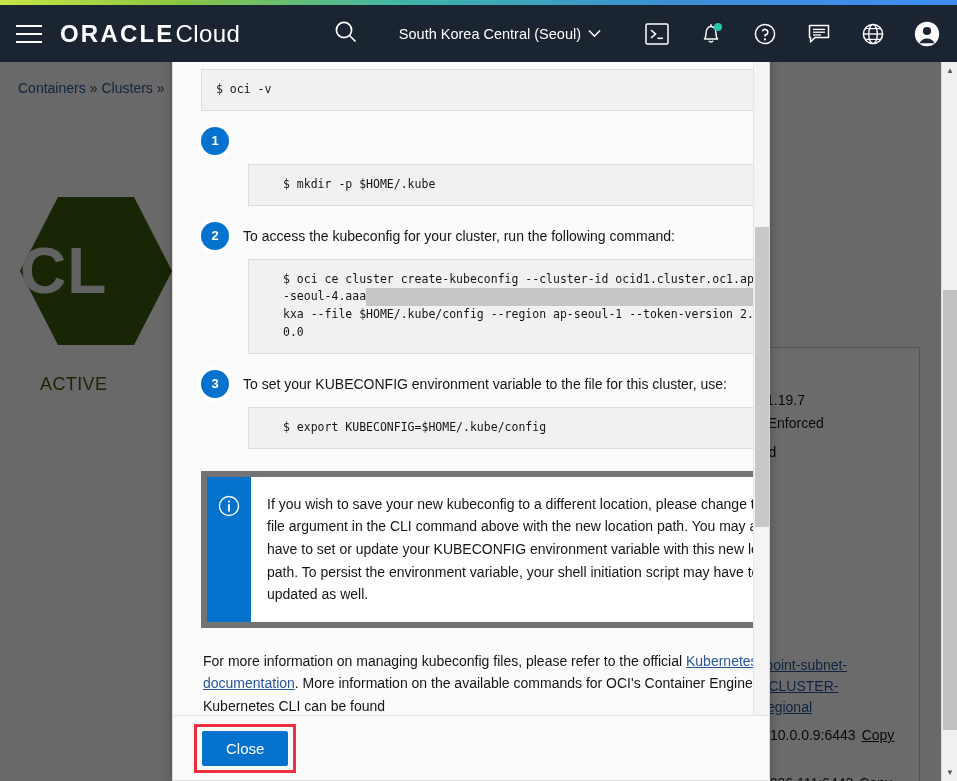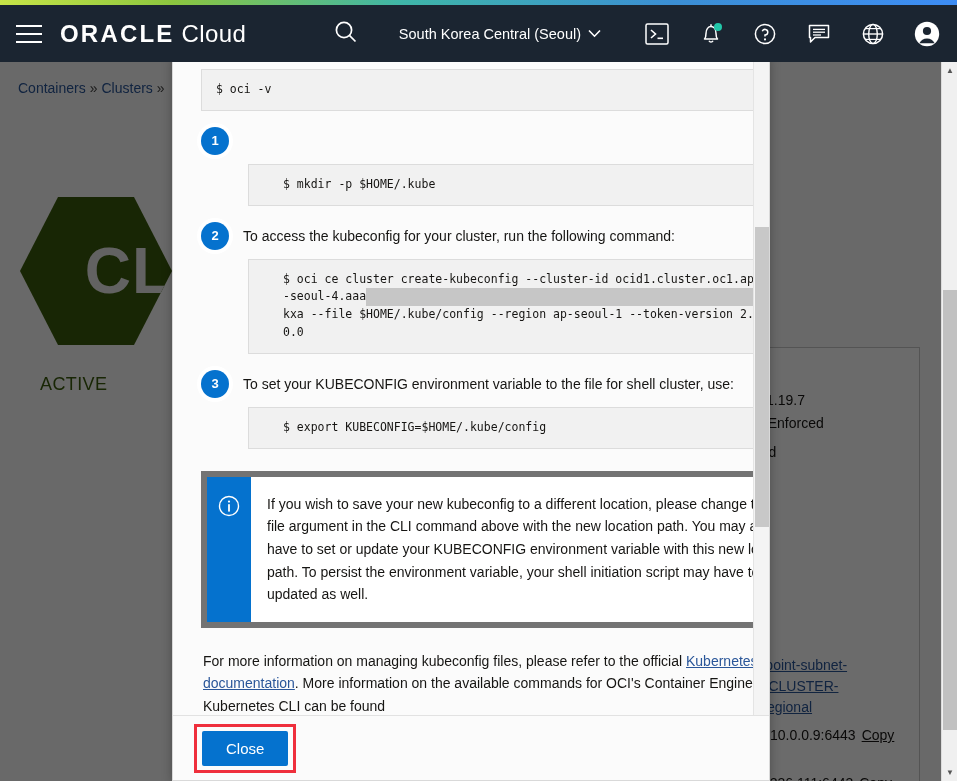--- a/index.html
+++ b/index.html
@@ -29,21 +29,21 @@
   }
   .hamburger {
     width: 26px; height: 18px;
     margin-left: 16px; margin-right: 18px;
     display: flex; flex-direction: column; justify-content: space-between;
     cursor: pointer;
   }
   .hamburger span { display:block; height: 2px; background:#fff; width:100%; }
   .oracle-logo {
     color: #fff; font-size: 24px; letter-spacing: 0.5px;
-    display: flex; align-items: baseline; gap: 7px;
+    display: flex; align-items: baseline; gap: 1px;
     white-space: nowrap;
   }
   .oracle-logo .word-oracle { font-weight: 700; letter-spacing: 2.2px; }
   .oracle-logo .word-cloud { font-weight: 400; letter-spacing: 0.4px; }
 
   .header-right {
     margin-left: auto;
     display: flex; align-items: center; gap: 14px;
     padding-right: 10px;
   }
@@ -76,21 +76,21 @@
     position: absolute; top: 18px; left: 18px;
     font-size: 14px; color: #2a5699;
     white-space: nowrap;
   }
   .breadcrumb .sep { color: #444; margin: 0 4px; }
   .hexagon {
     position: absolute; top: 135px; left: 20px;
     width: 152px; height: 148px;
     background: #3b5c0c;
     clip-path: polygon(25% 0%, 75% 0%, 100% 50%, 75% 100%, 25% 100%, 0% 50%);
-    display: flex; align-items: center; justify-content: flex-end;
+    display: flex; align-items: center; justify-content: flex-start;
   }
   .hexagon .hex-label {
     color: #e9e9e9; font-size: 64px; font-weight: 700; letter-spacing: 1px;
   }
   .status-active {
     position: absolute; top: 312px; left: 40px;
     font-size: 18px; color: #3b5c0c; letter-spacing: 0.4px;
   }
   .bg-card-main {
     position: absolute; top: 120px; left: 210px;
@@ -337,21 +337,21 @@
       <div class="step-text">To access the kubeconfig for your cluster, run the following command:</div>
     </div>
     <div class="code-box indented">
       <span>$ oci ce cluster create-kubeconfig --cluster-id ocid1.cluster.oc1.ap-seoul-4.aaa</span><span class="redacted">aaaaaaaaaaaaaaaaaaaaaaaaaaaaaaaaaaaaaaaaaaaaaaaaaaaaaaaa</span><span>kxa --file $HOME/.kube/config --region ap-seoul-1 --token-version 2.0.0</span>
       <span class="copy">Copy</span>
       <span class="copy-highlight"></span>
     </div>
 
     <div class="step-row">
       <div class="step-num">3</div>
-      <div class="step-text">To set your KUBECONFIG environment variable to the file for shell cluster, use:</div>
+      <div class="step-text">To set your KUBECONFIG environment variable to the file for this cluster, use:</div>
     </div>
     <div class="code-box indented">
       <span>$ export KUBECONFIG=$HOME/.kube/config</span>
       <span class="copy">Copy</span>
     </div>
 
     <div class="info-box">
       <div class="info-bar">
         <svg width="22" height="22" viewBox="0 0 22 22">
           <circle cx="11" cy="11" r="9.5" fill="none" stroke="#ffffff" stroke-width="1.4"></circle>

